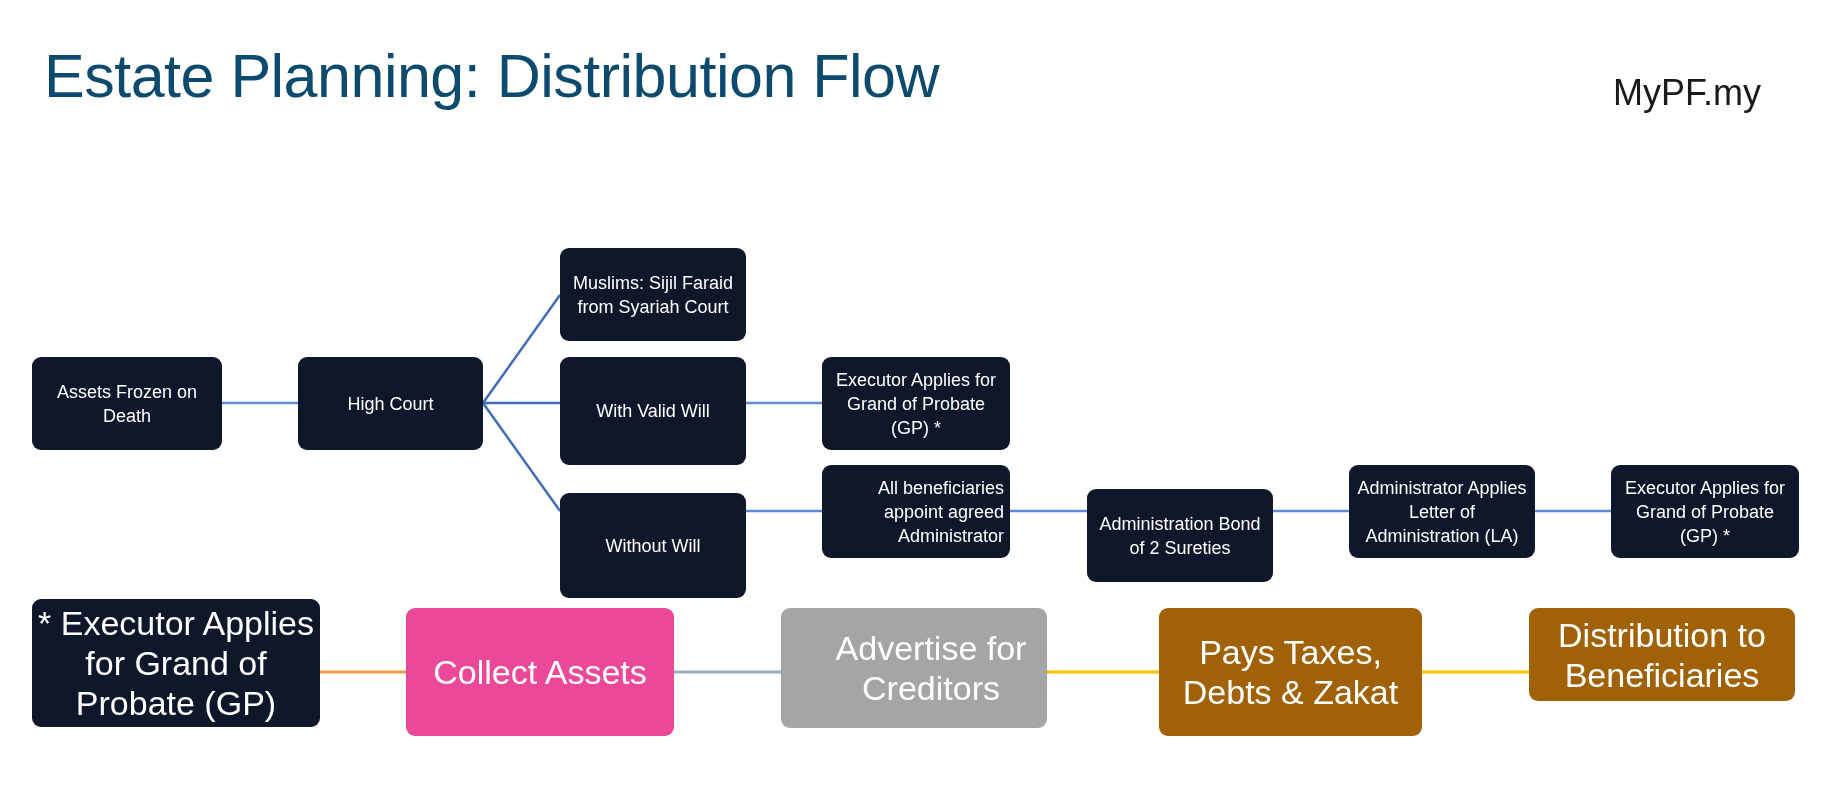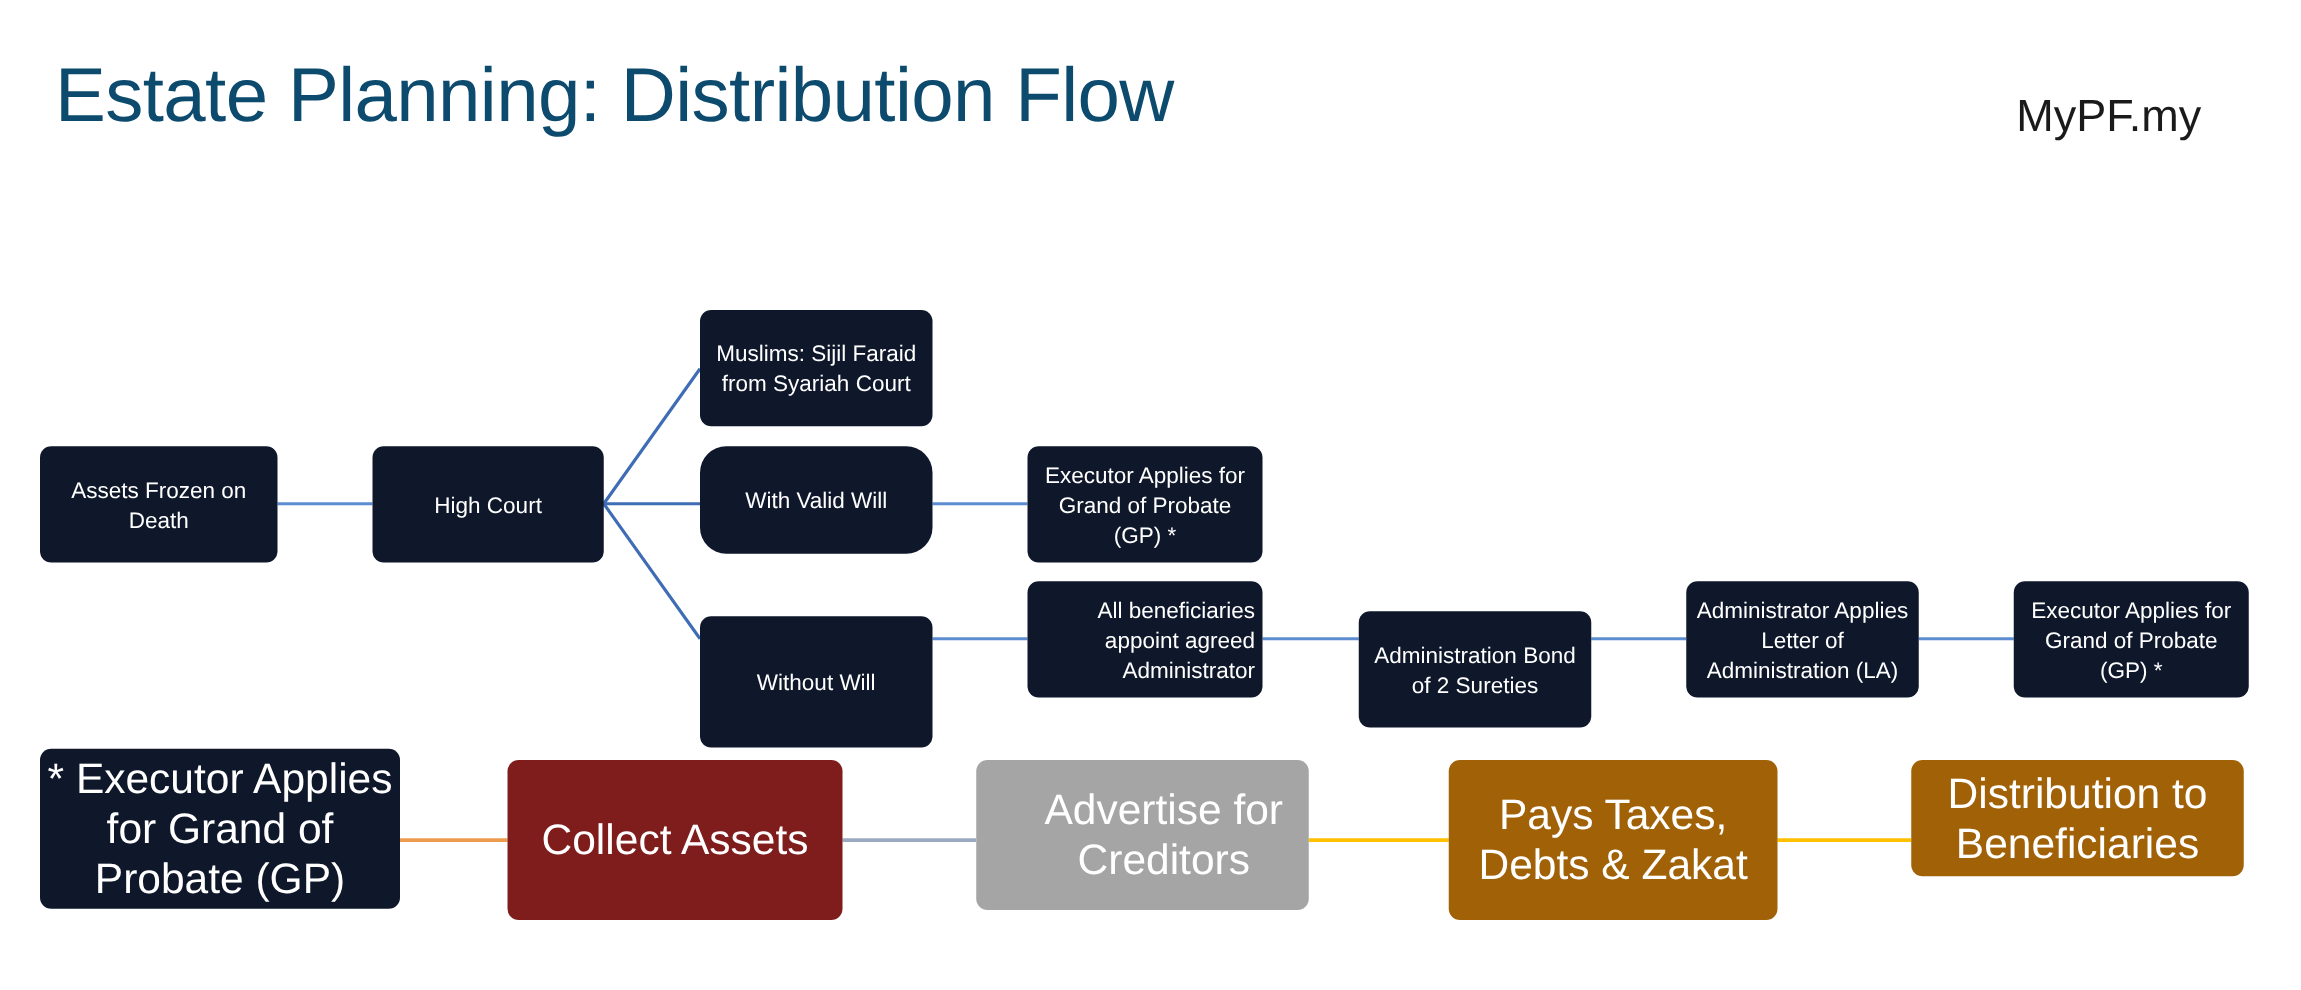--- a/index.html
+++ b/index.html
@@ -67,21 +67,21 @@
   }
   .node .node-label {
     display: block;
     width: 100%;
   }
 
   .node.small   { font-size: 18px; line-height: 24px; }
   .node.large   { font-size: 34px; line-height: 40px; }
 
   .fill-blue   { background: #0f172a; }
-  .fill-orange { background: #7f1d1d; }
+  .fill-orange { background: #ec4899; }
   .fill-gray   { background: #A5A5A5; }
   .fill-amber  { background: #a16207; }
 </style>
 </head>
 <body>
 
 <div id="canvas">
 
   <div id="page-title">Estate Planning: Distribution Flow</div>
 
@@ -113,21 +113,21 @@
   </div>
 
   <div class="node small fill-blue" style="left:298px; top:357px; width:185px; height:93px;">
     <span class="node-label">High Court</span>
   </div>
 
   <div class="node small fill-blue" style="left:560px; top:248px; width:186px; height:93px;">
     <span class="node-label">Muslims: Sijil Faraid from Syariah Court</span>
   </div>
 
-  <div class="node small fill-blue" style="left:560px; top:357px; width:186px; height:86px;border-radius:21px;">
+  <div class="node small fill-blue" style="left:560px; top:357px; width:186px; height:108px;">
     <span class="node-label">With Valid Will</span>
   </div>
 
   <div class="node small fill-blue" style="left:560px; top:465px; width:186px; height:105px;margin-top:28px;">
     <span class="node-label">Without Will</span>
   </div>
 
   <div class="node small fill-blue" style="left:822px; top:357px; width:188px; height:93px;">
     <span class="node-label">Executor Applies for Grand of Probate (GP) *</span>
   </div>

